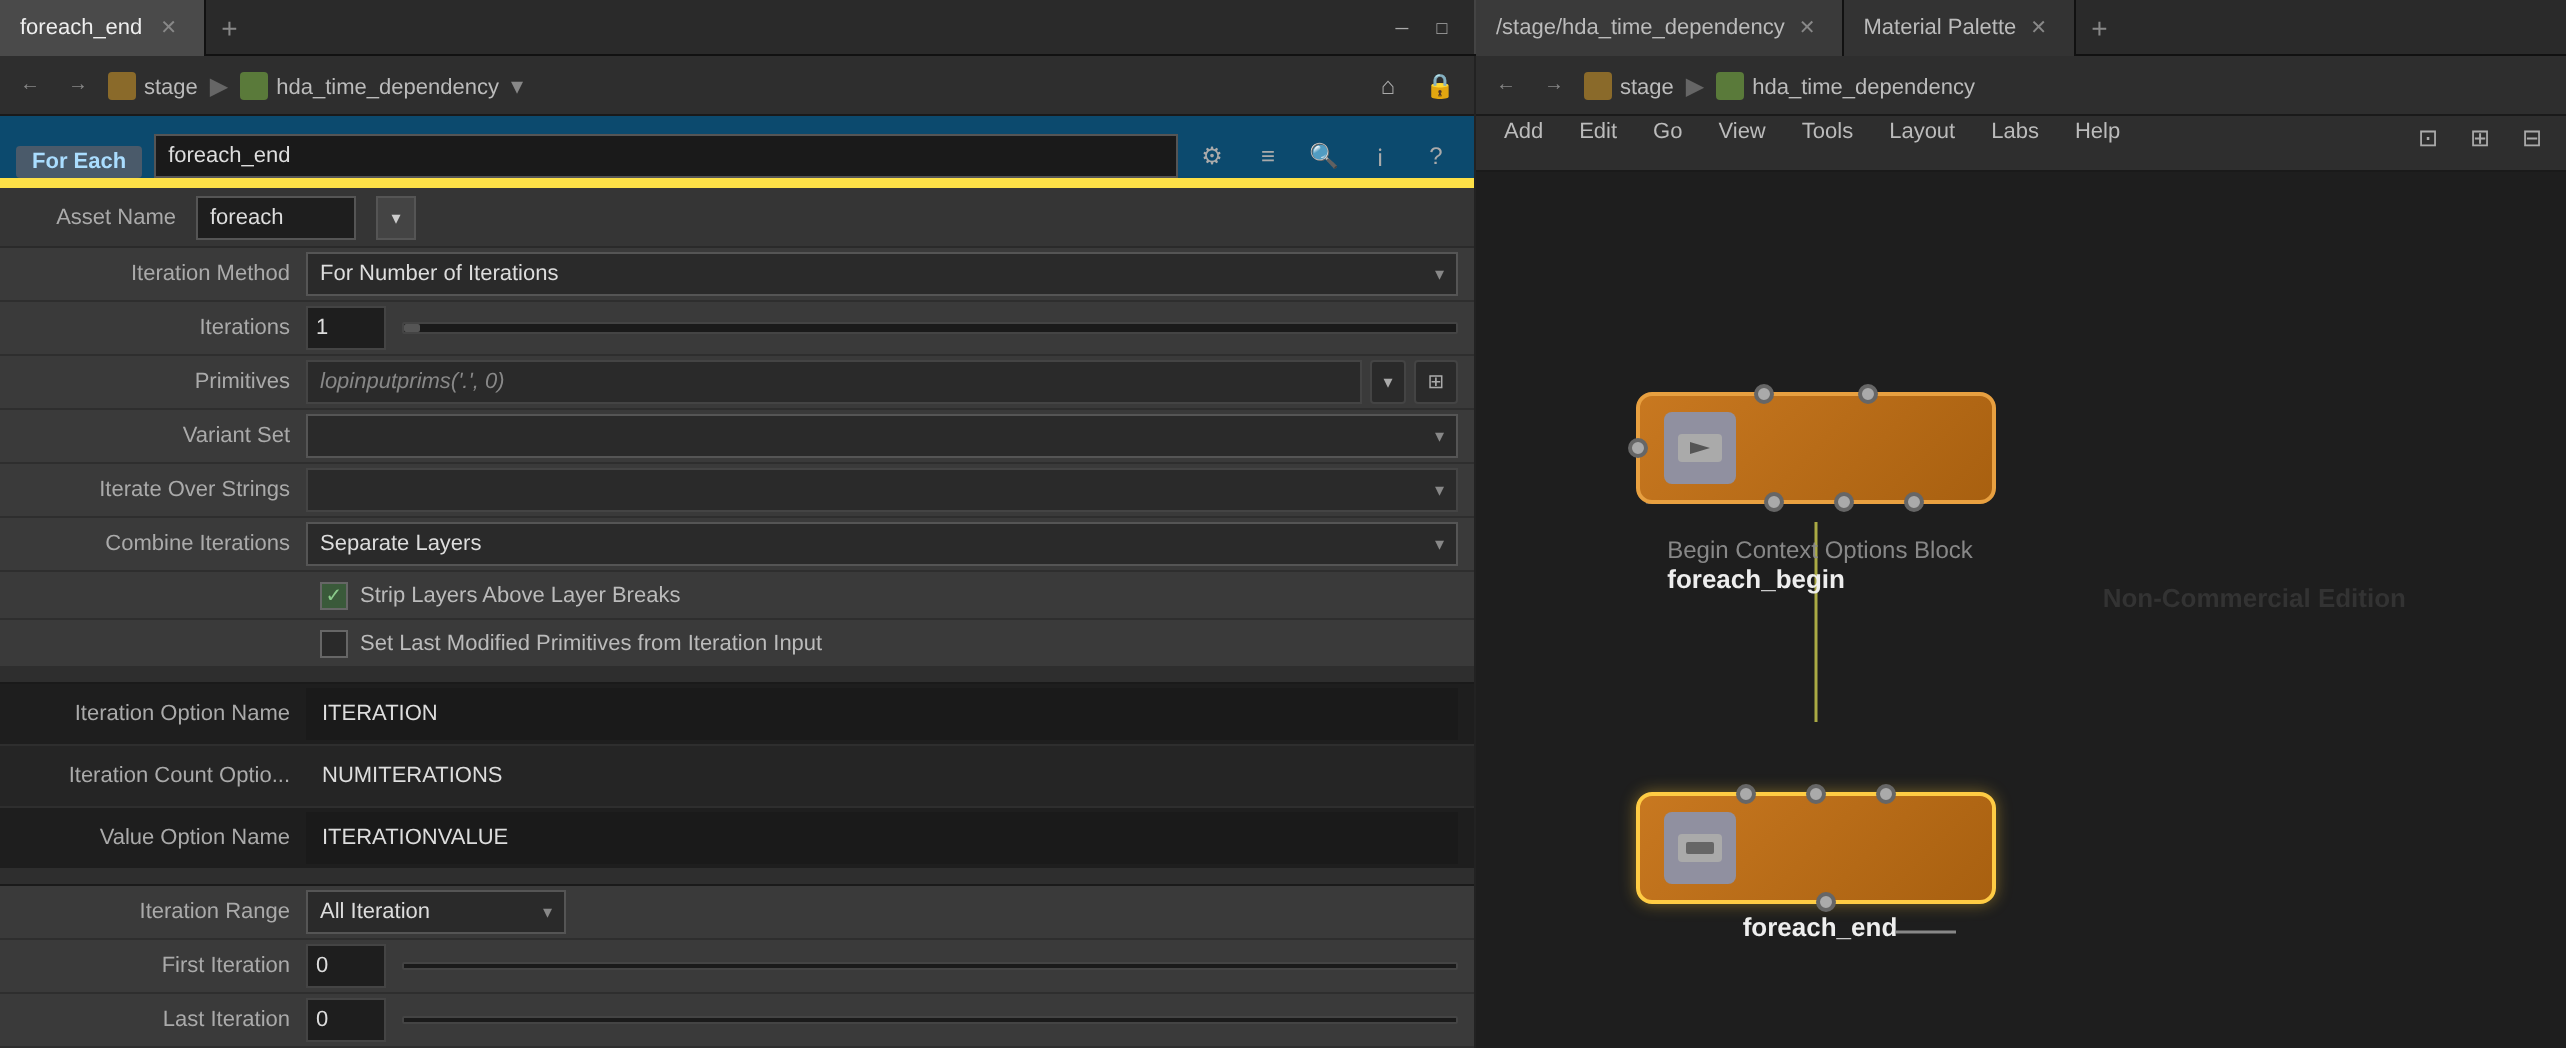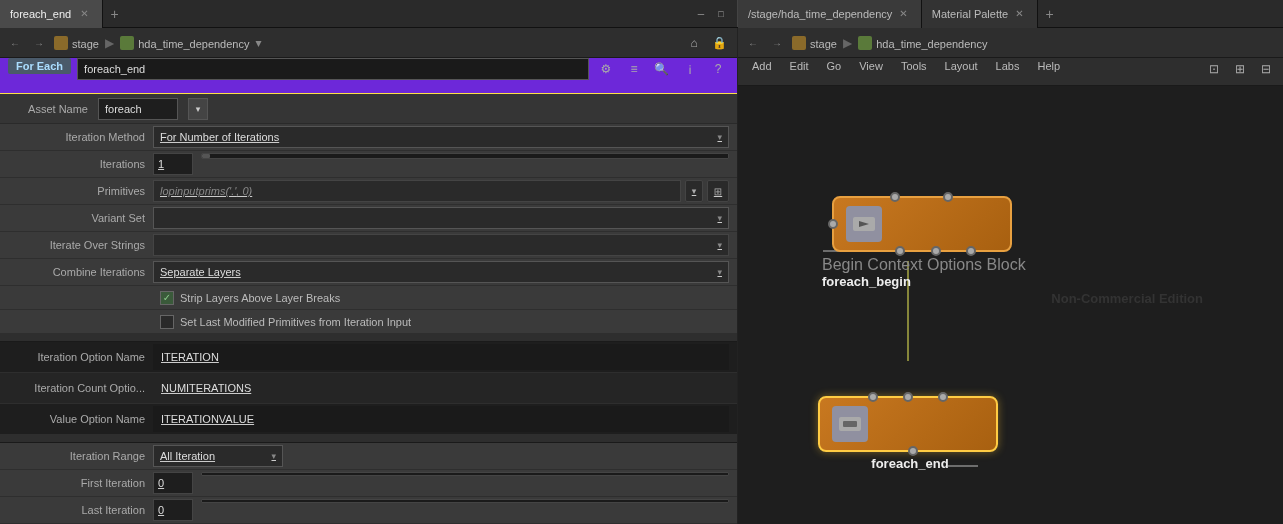--- a/index.html
+++ b/index.html
@@ -22,36 +22,36 @@
     .left-top-bar { display: flex; align-items: center; height: 30px; background: #2e2e2e; padding: 0 6px; gap: 6px; border-bottom: 1px solid #1a1a1a; }
     .nav-btn { width: 18px; height: 18px; display: flex; align-items: center; justify-content: center; color: #888; font-size: 10px; cursor: pointer; }
     .breadcrumb-item { display: flex; align-items: flex-end; gap: 4px; color: #bbb; font-size: 11px; cursor: pointer; }
     .breadcrumb-icon { width: 14px; height: 14px; background: #8a6a2a; border-radius: 2px; display: inline-block; }
     .breadcrumb-icon2 { width: 14px; height: 14px; background: #5a7a3a; border-radius: 2px; display: inline-block; }
     .top-bar-spacer { flex: 1; }
     .top-bar-icons { display: flex; gap: 4px; align-items: center; }
     .icon-btn { width: 22px; height: 22px; display: flex; align-items: center; justify-content: center; color: #aaa; font-size: 12px; cursor: pointer; border-radius: 2px; }
 
     
-    .for-each-header { display: flex; align-items: flex-start; height: 36px; background: #6d28d9; padding: 0 8px; gap: 6px; border-bottom: 1px solid #fde047; }
+    .for-each-header { display: flex; align-items: flex-end; height: 36px; background: #0c4a6e; padding: 0 8px; gap: 6px; border-bottom: 5px solid #fde047; }
     .for-each-label { background: #4a5a6a; color: #aaddff; padding: 2px 8px; border-radius: 2px; font-size: 11px; font-weight: bold; }
     .for-each-name { flex: 1; background: #1a1a1a; color: #ddd; border: 1px solid #555; padding: 2px 6px; font-size: 11px; height: 22px; }
     .header-icons { display: flex; gap: 6px; }
 
     
     .asset-row { display: flex; align-items: center; height: 30px; background: #353535; padding: 0 8px; gap: 10px; border-bottom: 1px solid #2a2a2a; }
     .asset-label { color: #aaa; font-size: 11px; min-width: 80px; text-align: right; }
     .asset-input { background: #1e1e1e; border: 1px solid #555; color: #ddd; padding: 2px 6px; height: 22px; font-size: 11px; width: 80px; }
     .asset-dropdown { background: #444; border: 1px solid #555; color: #ccc; width: 20px; height: 22px; display: flex; align-items: center; justify-content: center; cursor: pointer; font-size: 9px; }
 
     
     .form-area { flex: 1; overflow-y: auto; background: #3a3a3a; padding: 0; }
     .form-row { display: flex; align-items: center; min-height: 26px; padding: 2px 8px; border-bottom: 1px solid #2e2e2e; }
     .form-label { min-width: 145px; text-align: right; color: #aaa; font-size: 11px; padding-right: 8px; }
-    .form-control { flex: 1; display: flex; gap: 4px; text-decoration: underline; }
+    .form-control { flex: 1; display: flex; align-items: center; gap: 4px; }
     .select-box { background: #2a2a2a; border: 1px solid #555; color: #ddd; padding: 2px 6px; height: 22px; font-size: 11px; flex: 1; display: flex; align-items: center; justify-content: space-between; cursor: pointer; }
     .select-arrow { color: #888; font-size: 9px; }
 
     
     .iter-input { background: #1e1e1e; border: 1px solid #444; color: #ddd; padding: 2px 4px; height: 22px; font-size: 11px; width: 40px; }
     .slider-track { flex: 1; height: 6px; background: #1a1a1a; border: 1px solid #444; border-radius: 1px; position: relative; margin-left: 4px; }
     .slider-fill { width: 8px; height: 100%; background: #555; border-radius: 1px; }
 
     
     .prim-input { background: #2a2a2a; border: 1px solid #444; color: #888; padding: 2px 6px; height: 22px; font-size: 11px; flex: 1; font-style: italic; }
@@ -364,21 +364,21 @@
               <rect x="4" y="8" width="22" height="14" rx="2" fill="#aaa"></rect>
               <polygon points="10,12 20,15 10,18" fill="#555"></polygon>
             </svg>
           </div>
 
           <div class="node-dot dot-bottom" style="left:35%;"></div>
           <div class="node-dot dot-bottom" style="left:55%;"></div>
           <div class="node-dot dot-bottom" style="left:75%;"></div>
         </div>
         <div style="margin-top:4px; display:flex; flex-direction:column; align-items:flex-start; padding-left:4px;">
-          <span style="color:#888; font-size:16px;">Begin Context Options Block</span>
+          <span style="color:#888; font-size:12px;margin-top:12px;">Begin Context Options Block</span>
           <span style="color:#eee; font-size:13px; font-weight:bold;">foreach_begin</span>
         </div>
       </div>
 
       <div class="node" style="left: 80px; top: 310px;">
         <div class="node-body selected" style="min-width:180px;">
 
           <div class="node-dot dot-top" style="left:30%;"></div>
           <div class="node-dot dot-top" style="left:50%;"></div>
           <div class="node-dot dot-top" style="left:70%;"></div>

